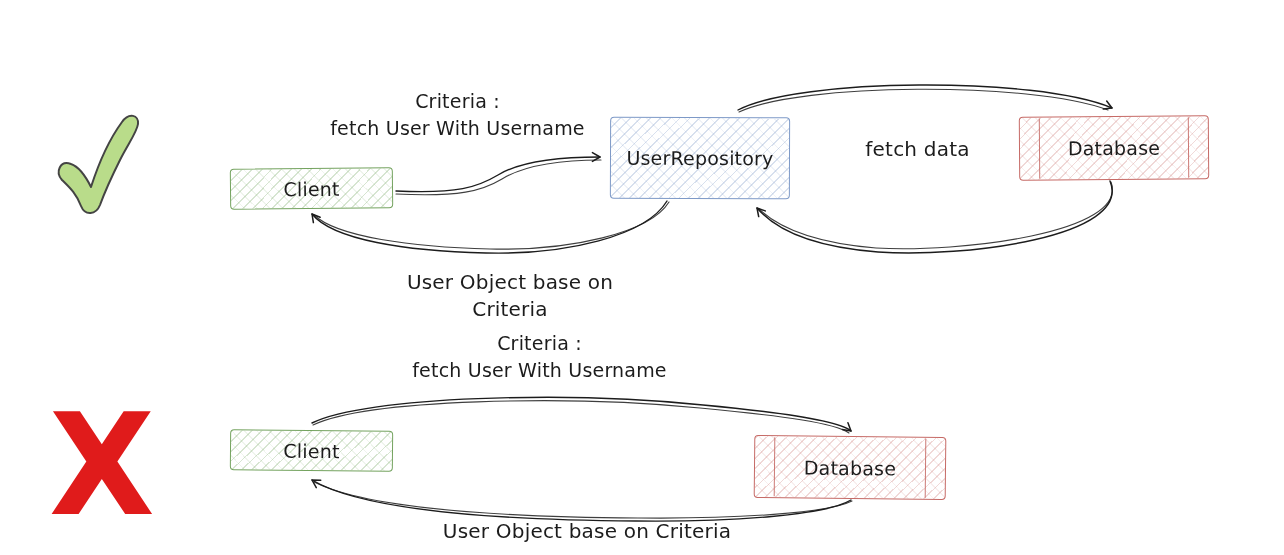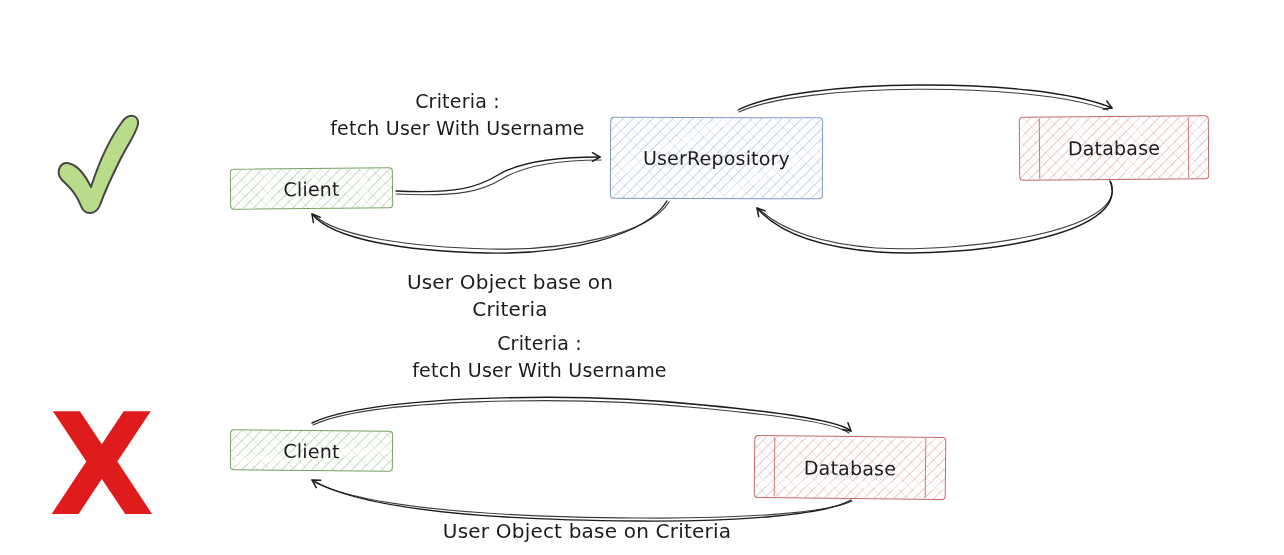--- a/index.html
+++ b/index.html
@@ -85,24 +85,25 @@
 
   <div class="t-label" style="left:315px; top:44px; width:285px;">
     <div>Criteria :</div>
     <div>fetch User With Username</div>
   </div>
 
   <div class="node green" style="left:230px; top:124px; width:163px; height:41px; transform:rotate(-0.6deg);">
     <span class="lbl">Client</span>
   </div>
 
-  <div class="node blue" style="left:610px; top:73px; width:213px; height:82px; transform:rotate(0.2deg);">
+  <div class="node blue" style="left:610px; top:73px; width:180px; height:82px; transform:rotate(0.2deg);">
     <span class="lbl">UserRepository</span>
   </div>
 
+  <div class="t-label big" style="left:845px; top:92px; width:145px;">fetch data</div>
 
   <div class="node red" style="left:1019px; top:72px; width:190px; height:64px; transform:rotate(-0.4deg);">
     <i class="pp-line l"></i>
     <i class="pp-line r"></i>
     <span class="lbl">Database</span>
   </div>
 
   <div class="t-label big" style="left:370px; top:225px; width:280px;">User Object base on Criteria</div>
 
   <div class="cross-mark">X</div>

